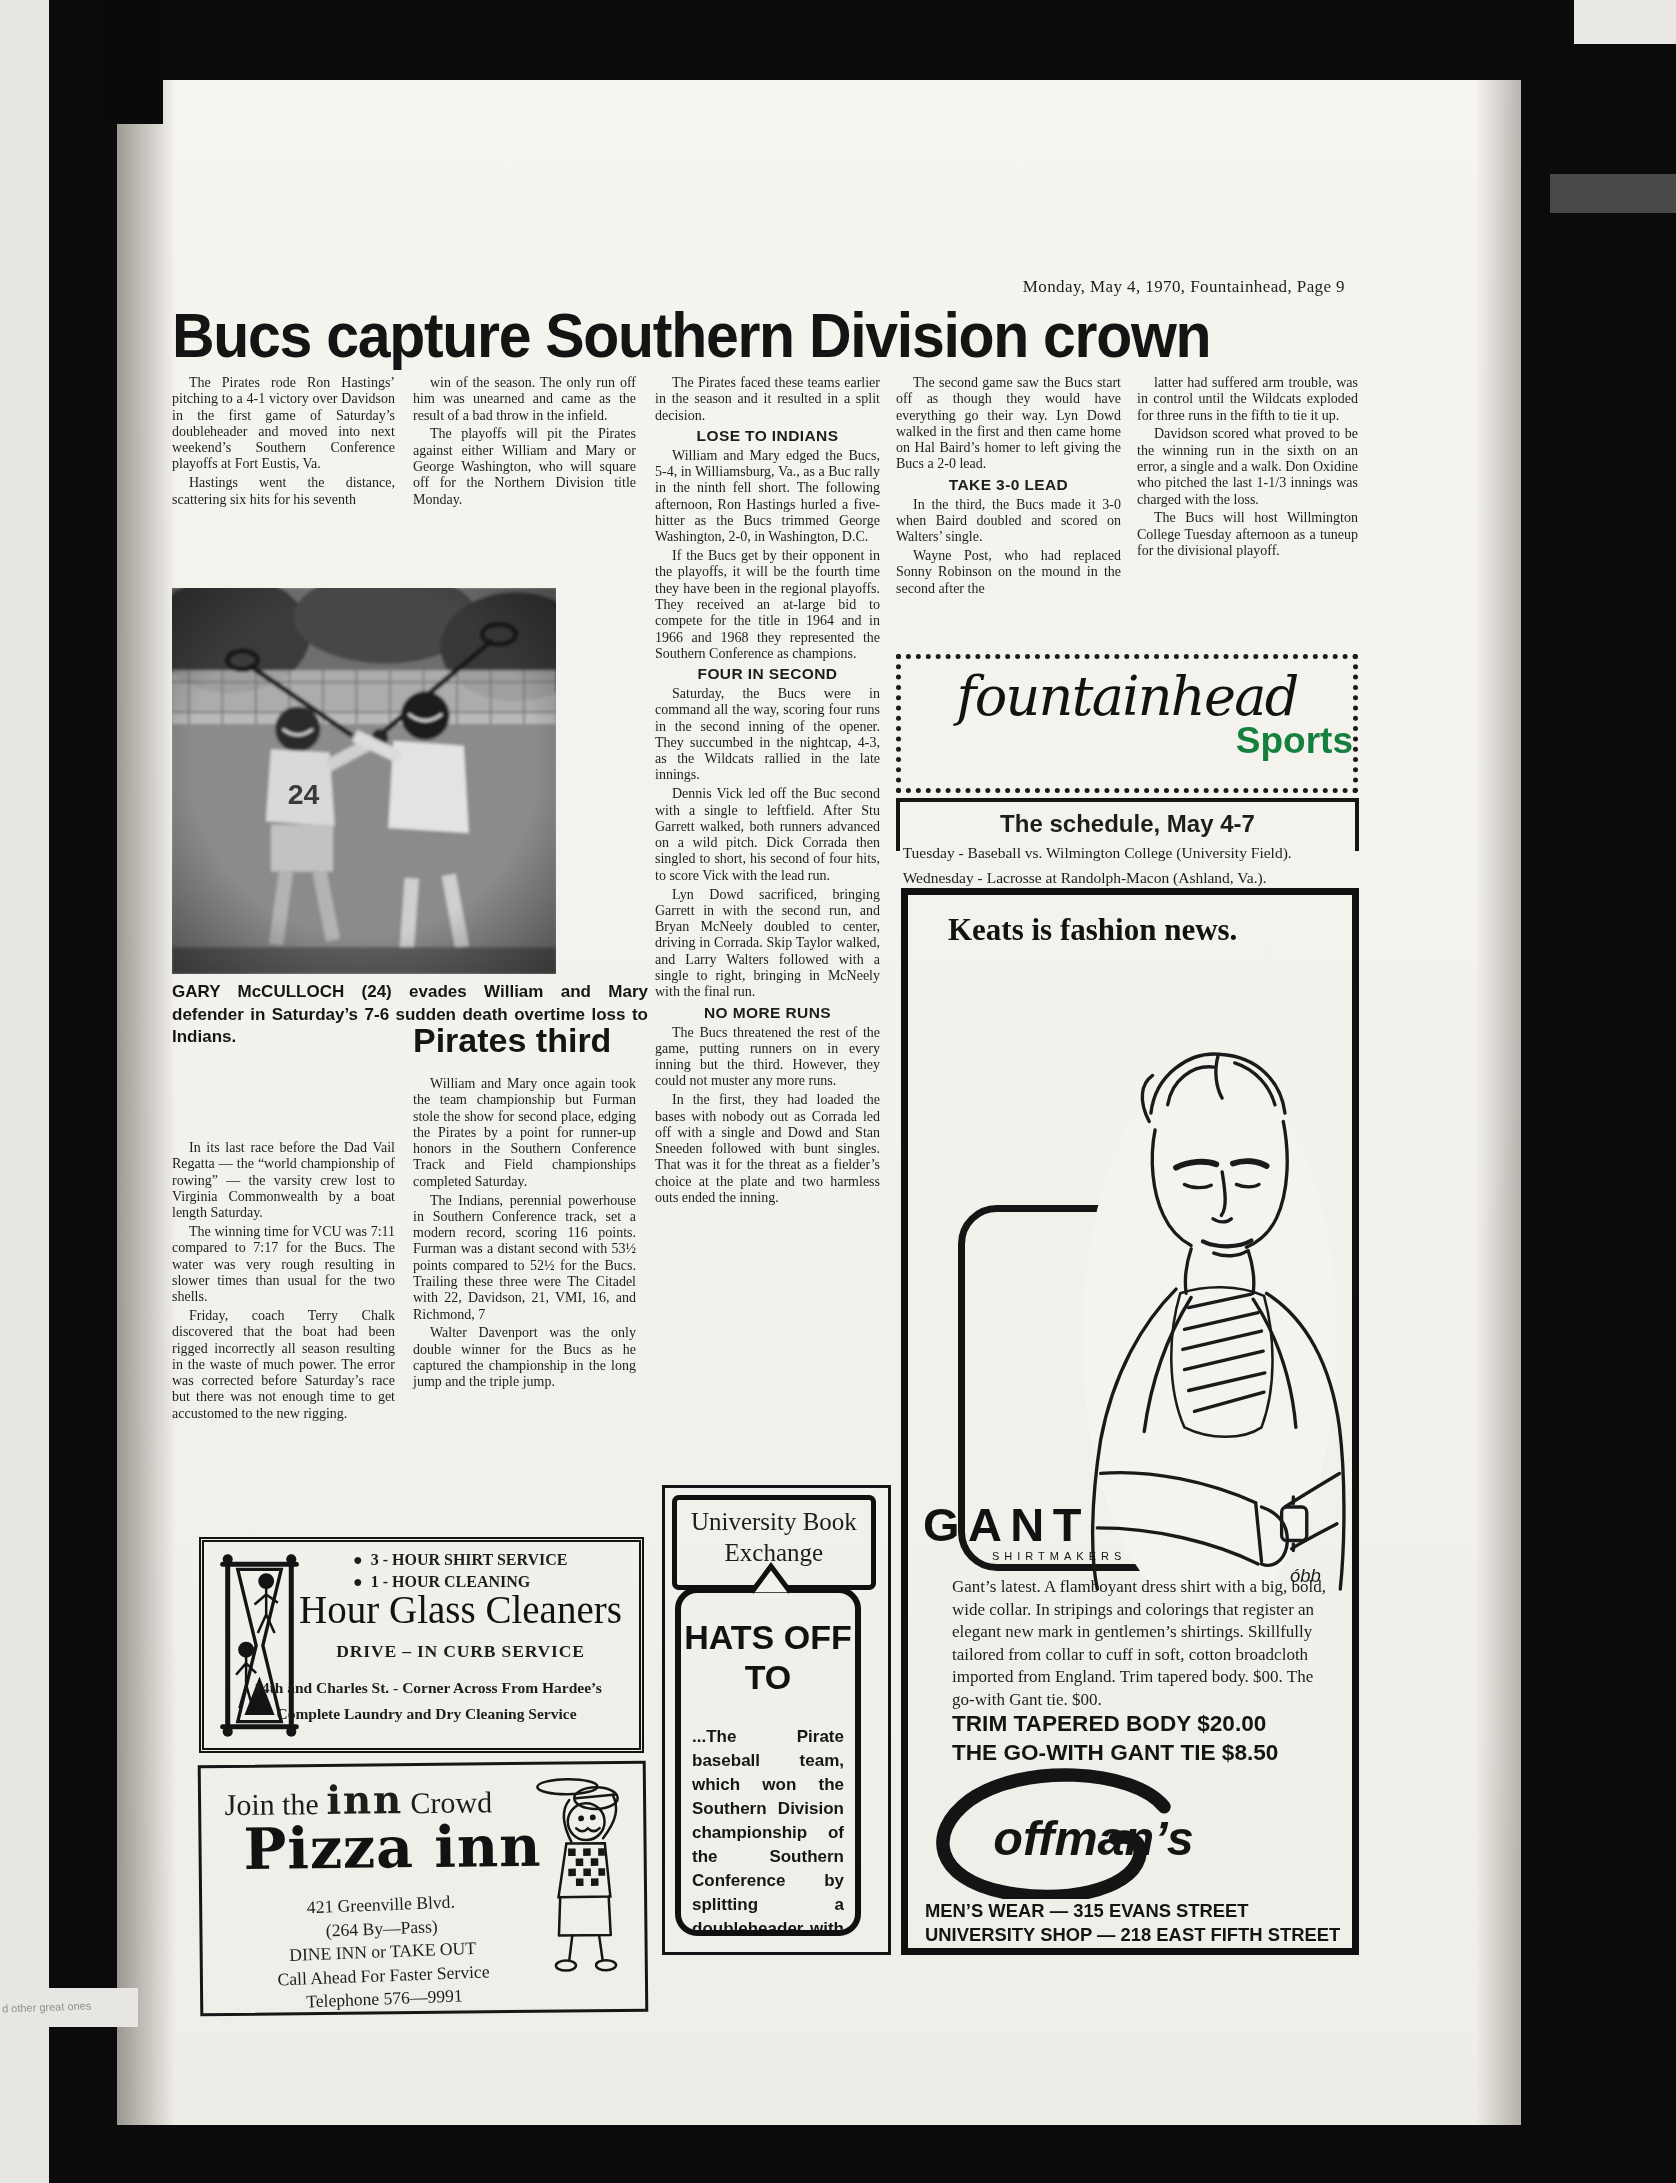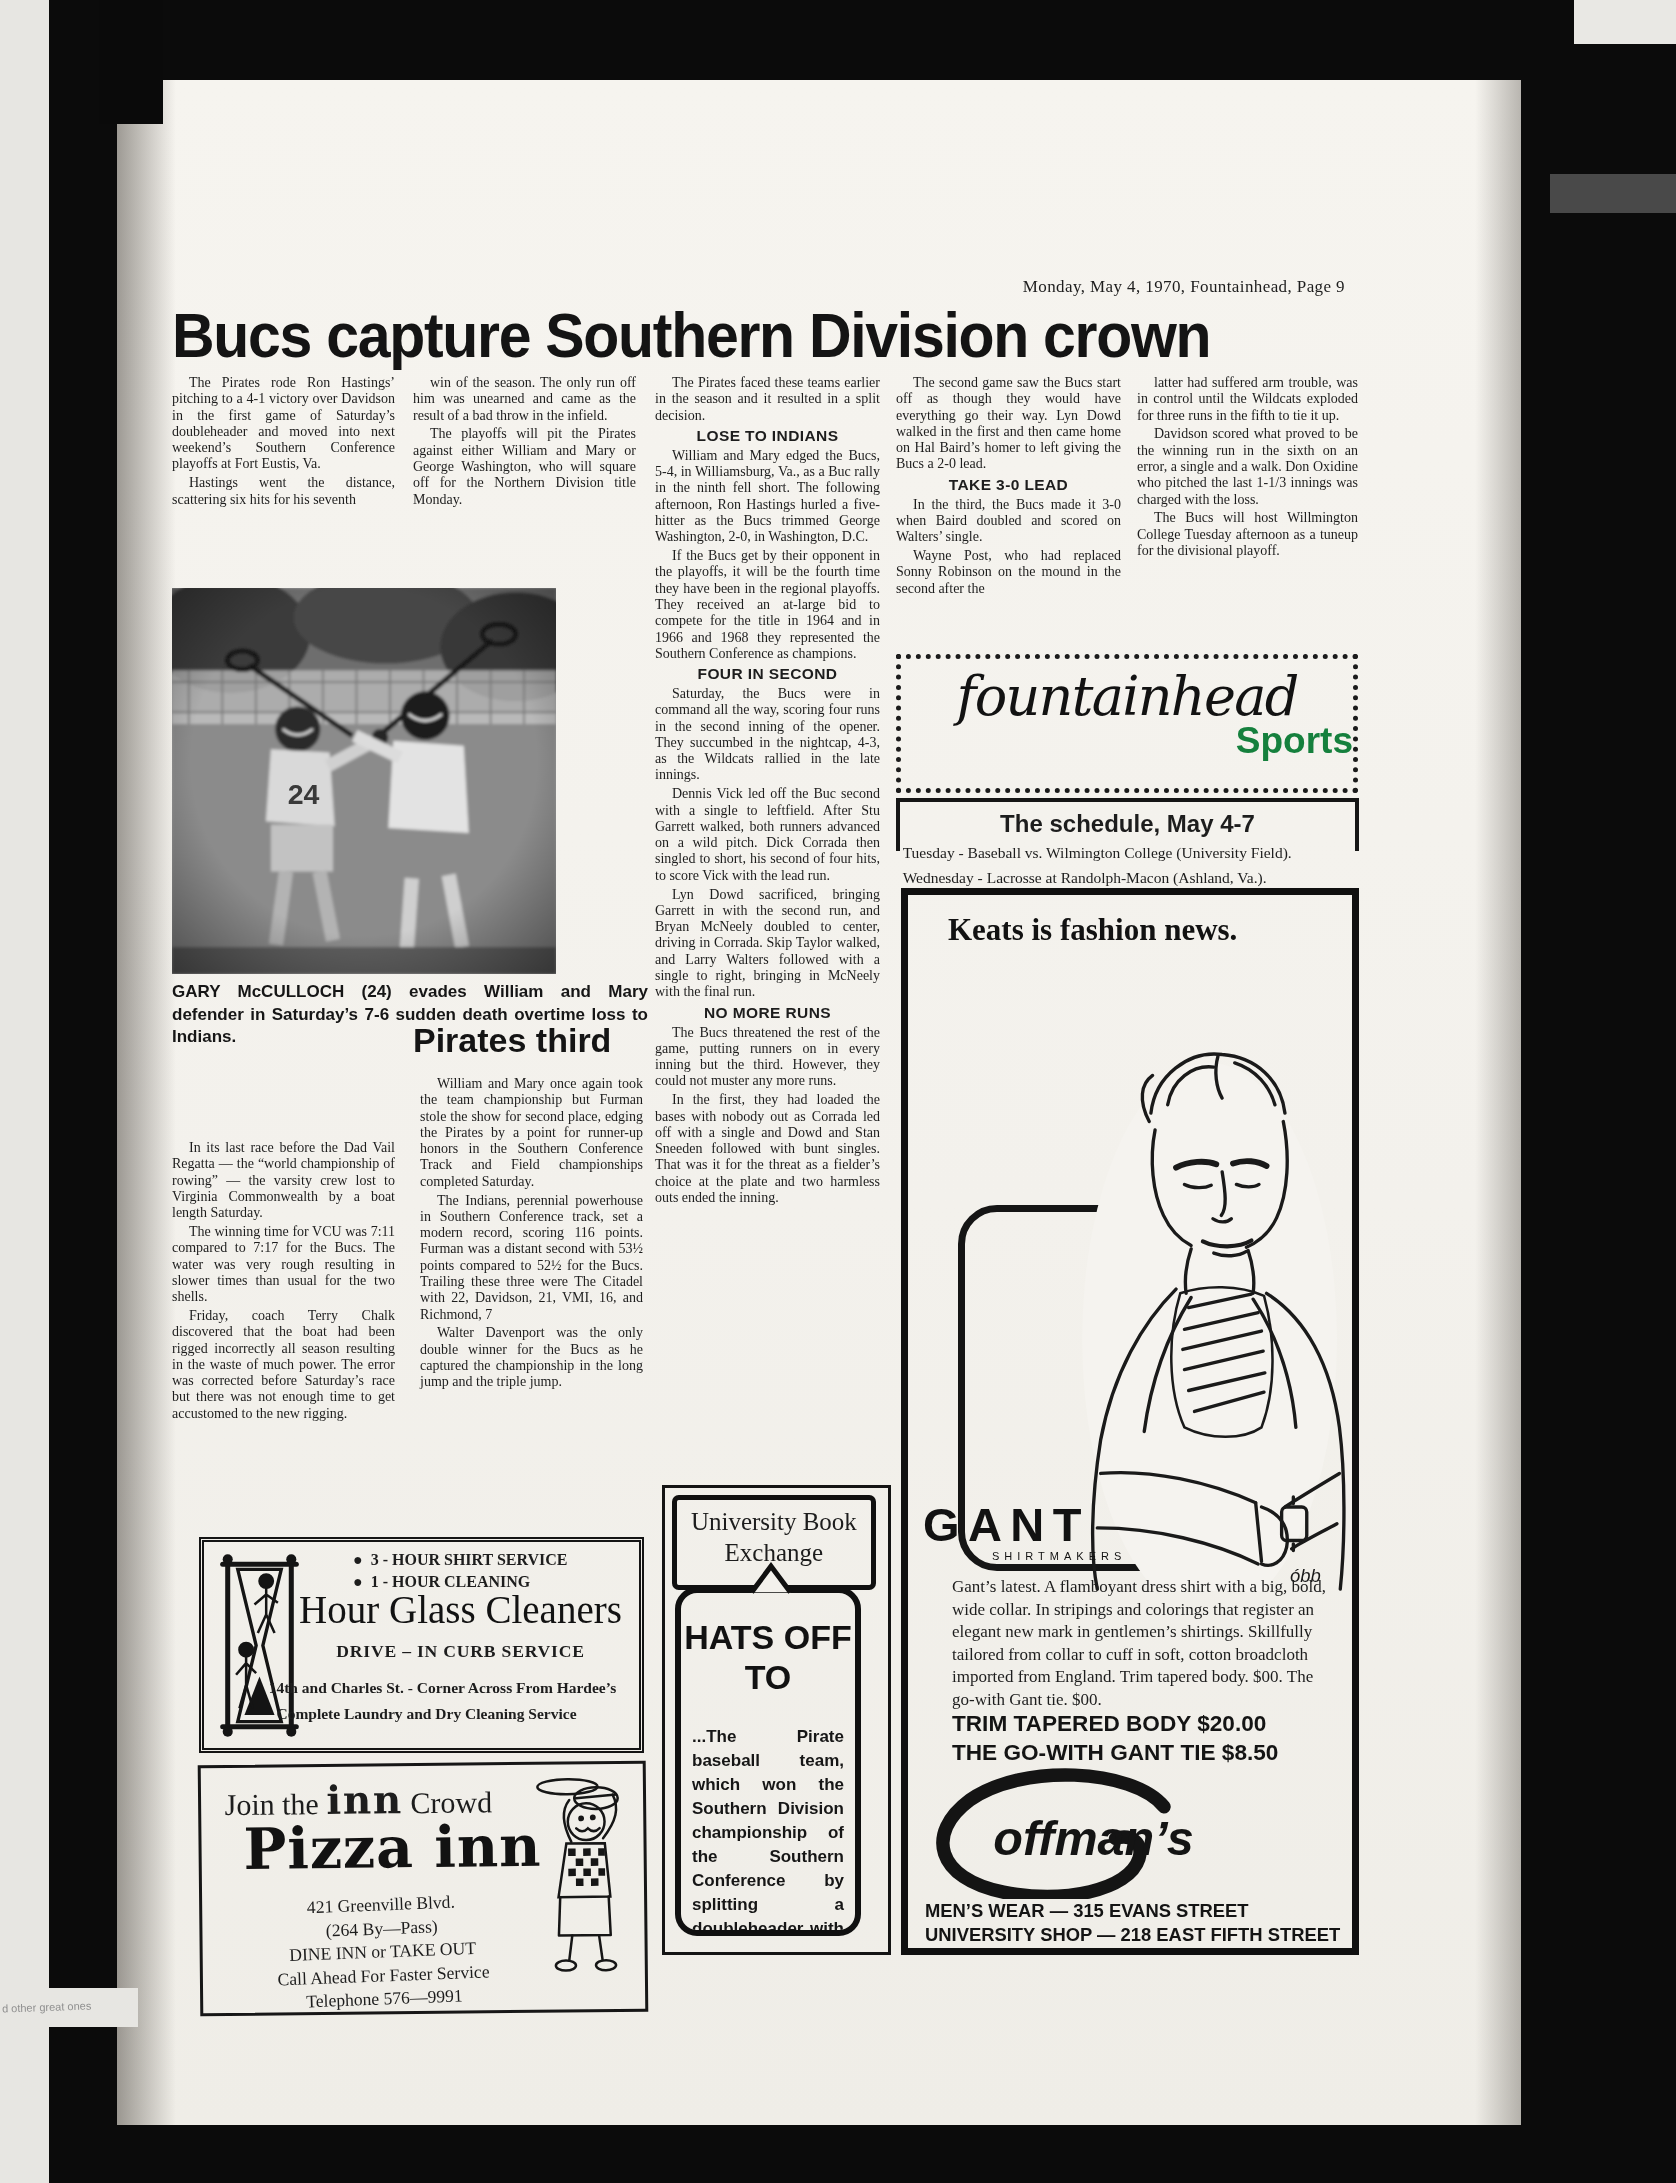--- a/index.html
+++ b/index.html
@@ -44,21 +44,21 @@
   .ube{position:absolute;left:662px;top:1485px;width:223px;height:464px;border:3.4px solid #141414;background:transparent;}
   .ube-name{position:absolute;left:6.7px;top:6.7px;width:191px;border:5.9px solid #101010;border-radius:6.7px;
             padding:6.7px 1.7px 17px;text-align:center;font-size:25px;line-height:31px;font-family:"Liberation Serif",serif;}
   .hats{position:absolute;left:10px;top:99px;width:174px;height:337px;border:6.7px solid #101010;border-radius:22px;overflow:hidden;}
   .hats-h{margin-top:23.5px;text-align:center;font-family:"Liberation Sans",sans-serif;font-weight:700;font-size:34px;line-height:40px;color:#121212;}
   .hats-c{margin:28.5px 11px 0;font-family:"Liberation Sans",sans-serif;font-weight:700;font-size:17px;line-height:24px;text-align:justify;color:#161616;}
   .hg{position:absolute;left:199px;top:1537px;width:435px;height:206px;border:5.9px double #141414;}
   .hg-bullets{position:absolute;left:149px;top:6.7px;font-weight:700;font-size:16px;line-height:22.6px;}
   .hg-name{position:absolute;left:87px;top:45px;width:339px;text-align:center;font-weight:400;font-size:39px;font-family:"Liberation Serif",serif;color:#121212;}
   .hg-tag{position:absolute;left:87px;top:99px;width:339px;text-align:center;font-weight:700;font-size:17.6px;letter-spacing:0.8px;}
-  .hg-l1{position:absolute;left:50px;top:137px;width:377px;text-align:center;font-weight:700;font-size:15.5px;}
+  .hg-l1{position:absolute;left:50px;top:137px;width:377px;text-align:left;font-weight:700;font-size:15.5px;}
   .hg-l2{position:absolute;left:34px;top:163px;width:377px;text-align:center;font-weight:700;font-size:15.5px;}
   .pizza{position:absolute;left:199px;top:1763px;width:442px;height:245px;border:3.4px solid #161616;transform:rotate(-.6deg);}
   .pz-head{position:absolute;left:23.5px;top:10px;font-size:30px;}
   .pz-inn{font-family:"DejaVu Serif",serif;font-weight:700;font-size:39px;letter-spacing:1.7px;}
   .pz-name{position:absolute;left:42px;top:47px;font-family:"DejaVu Serif",serif;font-weight:700;font-size:57px;letter-spacing:0.8px;color:#121212;}
   .pz-lines{position:absolute;left:25px;top:127px;width:310px;text-align:center;font-size:17.6px;line-height:23.5px;transform:rotate(-1.6deg);}
   .edge-note{position:absolute;left:1.7px;top:2001px;font-size:11px;color:#8f8f8f;transform:rotate(-2deg);font-family:"Liberation Sans",sans-serif;}
   svg text{font-family:"Liberation Sans",sans-serif;}
 </style>
 </head>
@@ -177,21 +177,21 @@
   </div>
   <div class="abs caption" style="left:172px;top:981px;width:476px;">GARY McCULLOCH (24) evades William and Mary defender in Saturday’s 7-6 sudden death overtime loss to Indians.</div>
 
   <div class="col" style="left:172px;top:1140px;width:223px;">
     <p>In its last race before the Dad Vail Regatta — the “world championship of rowing” — the varsity crew lost to Virginia Commonwealth by a boat length Saturday.</p>
     <p>The winning time for VCU was 7:11 compared to 7:17 for the Bucs. The water was very rough resulting in slower times than usual for the two shells.</p>
     <p>Friday, coach Terry Chalk discovered that the boat had been rigged incorrectly all season resulting in the waste of much power. The error was corrected before Saturday’s race but there was not enough time to get accustomed to the new rigging.</p>
   </div>
 
   <div class="abs atitle" style="left:413px;top:1021px;font-size:34px;">Pirates third</div>
-  <div class="col" style="left:413px;top:1076px;width:223px;margin-left:7px;">
+  <div class="col" style="left:413px;top:1076px;width:223px;">
     <p>William and Mary once again took the team championship but Furman stole the show for second place, edging the Pirates by a point for runner-up honors in the Southern Conference Track and Field championships completed Saturday.</p>
     <p>The Indians, perennial powerhouse in Southern Conference track, set a modern record, scoring 116 points. Furman was a distant second with 53½ points compared to 52½ for the Bucs. Trailing these three were The Citadel with 22, Davidson, 21, VMI, 16, and Richmond, 7</p>
     <p>Walter Davenport was the only double winner for the Bucs as he captured the championship in the long jump and the triple jump.</p>
   </div>
 
   <div class="sports-box">
     <div class="f-logo">fountainhead</div>
     <div class="f-sports">Sports</div>
   </div>
 

